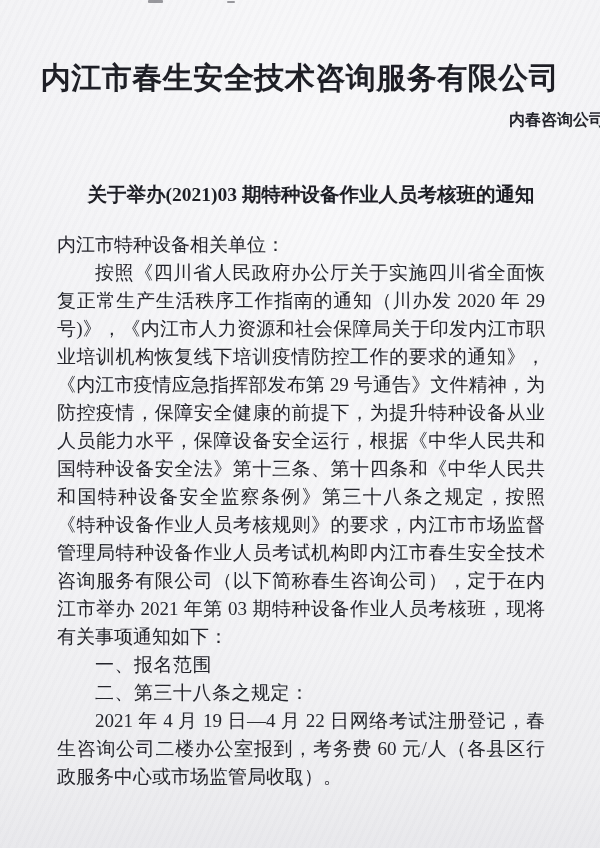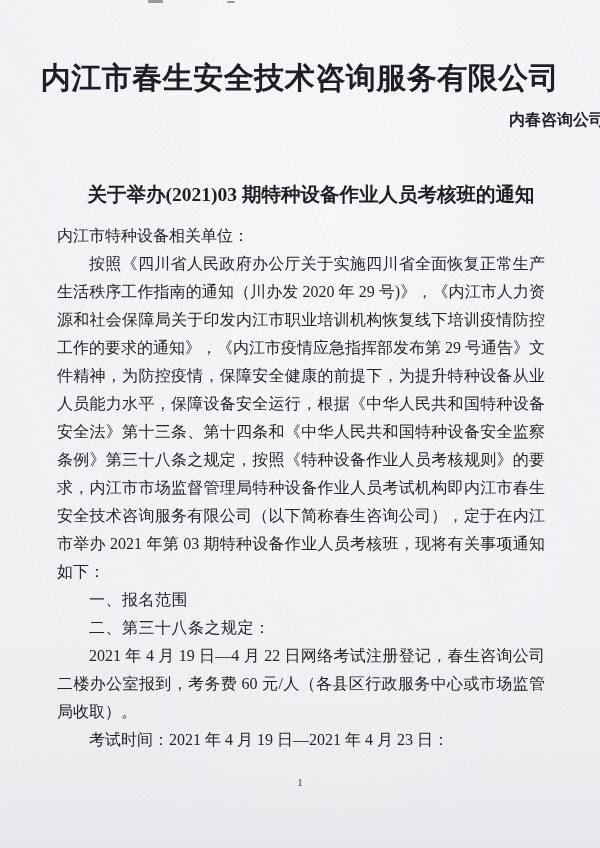--- a/index.html
+++ b/index.html
@@ -69,24 +69,24 @@
     width: 600px;
     margin: 11px;
     text-align: center;
     font-size: 19.5px;
     line-height: 28px;
     font-weight: 700;
     color: #1e1f26;
   }
   .body-text {
     position: absolute;
-    top: 222px;
+    top: 231px;
     left: 57px;
     width: 488px;
-    font-size: 16px;
+    font-size: 19px;
     line-height: 28px;
     text-align: justify;
   }
   .body-text p {
     margin: 0;
     text-indent: 2em;
   }
   .body-text p.salutation {
     text-indent: 0;
   }
@@ -121,17 +121,16 @@
   </div>
 
   <h2 class="subject">关于举办(2021)03 期特种设备作业人员考核班的通知</h2>
 
   <div class="body-text">
     <p class="salutation">内江市特种设备相关单位：</p>
     <p class="para">按照《四川省人民政府办公厅关于实施四川省全面恢复正常生产生活秩序工作指南的通知（川办发 2020 年 29 号)》，《内江市人力资源和社会保障局关于印发内江市职业培训机构恢复线下培训疫情防控工作的要求的通知》，《内江市疫情应急指挥部发布第 29 号通告》文件精神，为防控疫情，保障安全健康的前提下，为提升特种设备从业人员能力水平，保障设备安全运行，根据《中华人民共和国特种设备安全法》第十三条、第十四条和《中华人民共和国特种设备安全监察条例》第三十八条之规定，按照《特种设备作业人员考核规则》的要求，内江市市场监督管理局特种设备作业人员考试机构即内江市春生安全技术咨询服务有限公司（以下简称春生咨询公司），定于在内江市举办 2021 年第 03 期特种设备作业人员考核班，现将有关事项通知如下：</p>
     <p class="heading">一、报名范围</p>
     <p class="heading">二、第三十八条之规定：</p>
     <p class="para">2021 年 4 月 19 日—4 月 22 日网络考试注册登记，春生咨询公司二楼办公室报到，考务费 60 元/人（各县区行政服务中心或市场监管局收取）。</p>
-    <p class="para">考试时间：2021 年 4 月 19 日—2021 年 4 月 23 日：</p>
   </div>
 
   <div class="page-number">1</div>
 </div>
 
 </body></html>

